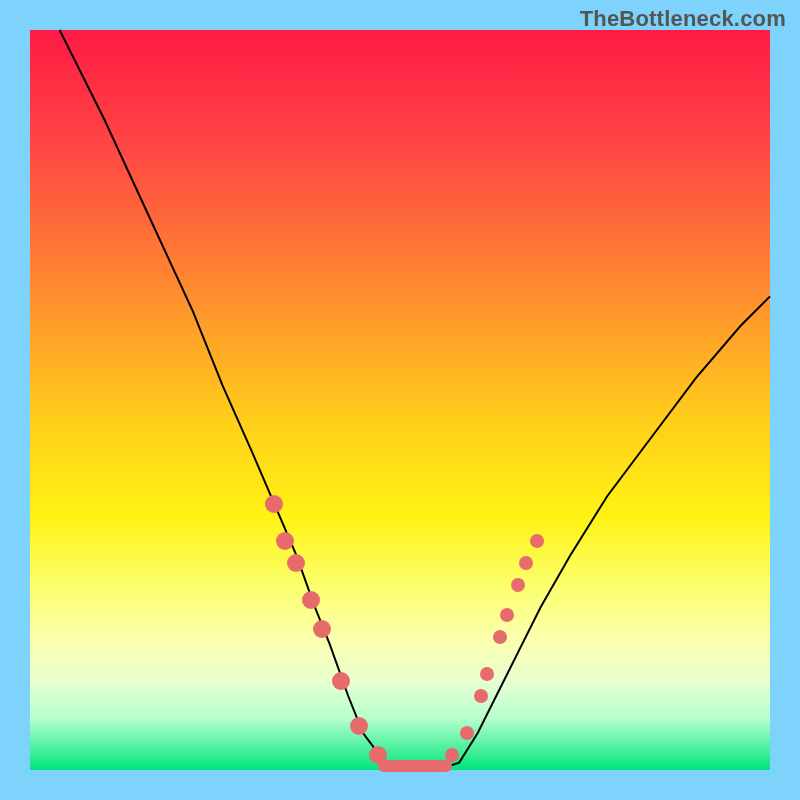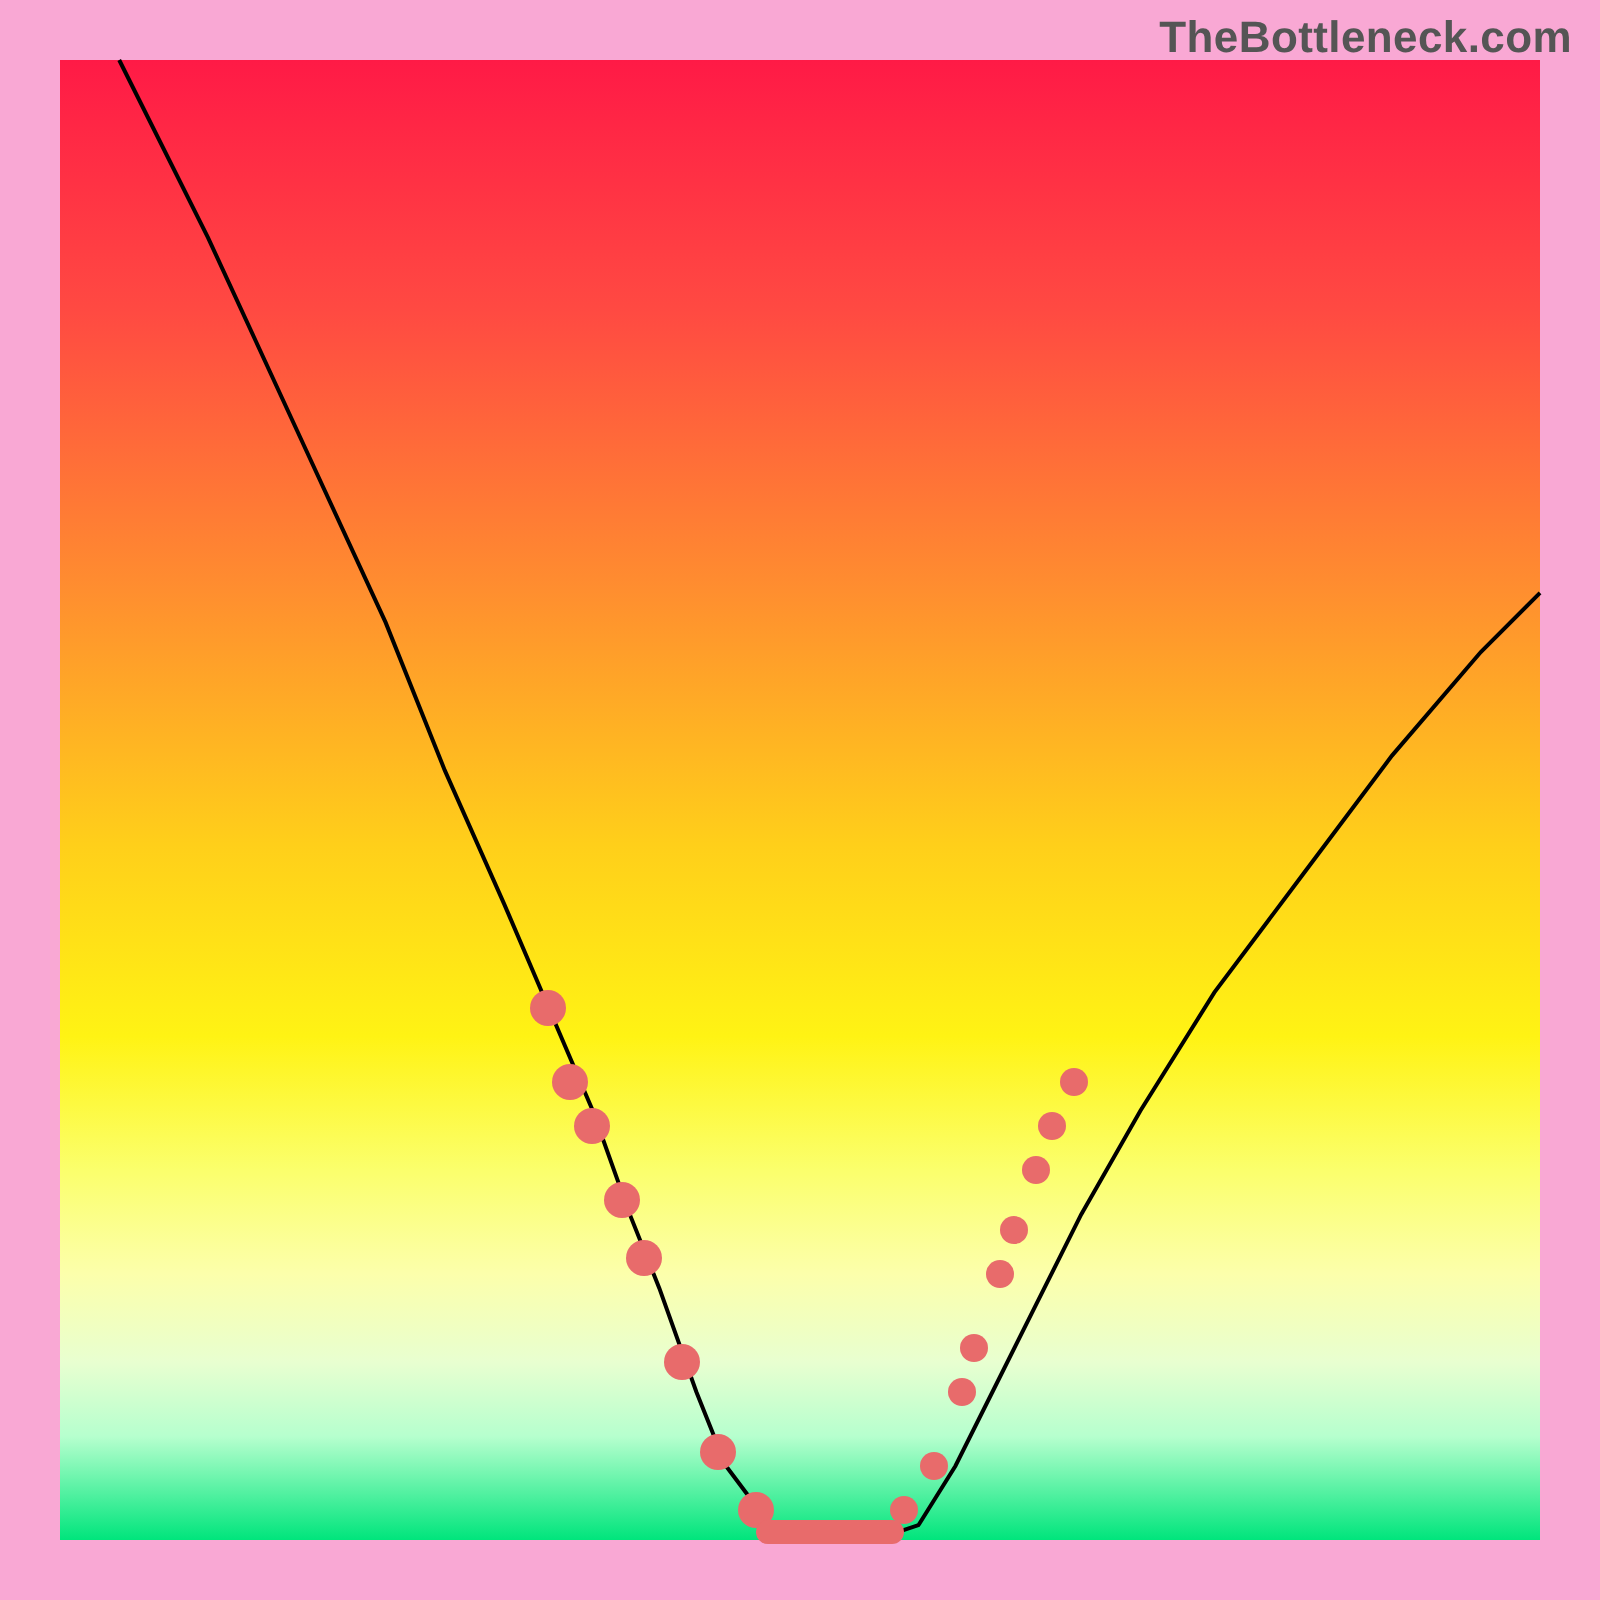--- a/index.html
+++ b/index.html
@@ -8,21 +8,21 @@
     width: 800px;
     height: 800px;
     overflow: hidden;
     background: #000;
     font-family: Arial, Helvetica, sans-serif;
   }
   .frame {
     position: relative;
     width: 800px;
     height: 800px;
-    background: #f9a8d4;
+    background: #7dd3fc;
   }
   .plot-area {
     position: absolute;
     left: 30px;
     top: 30px;
     width: 740px;
     height: 740px;
     background: linear-gradient(
       to bottom,
       #ff1a46 0%,

